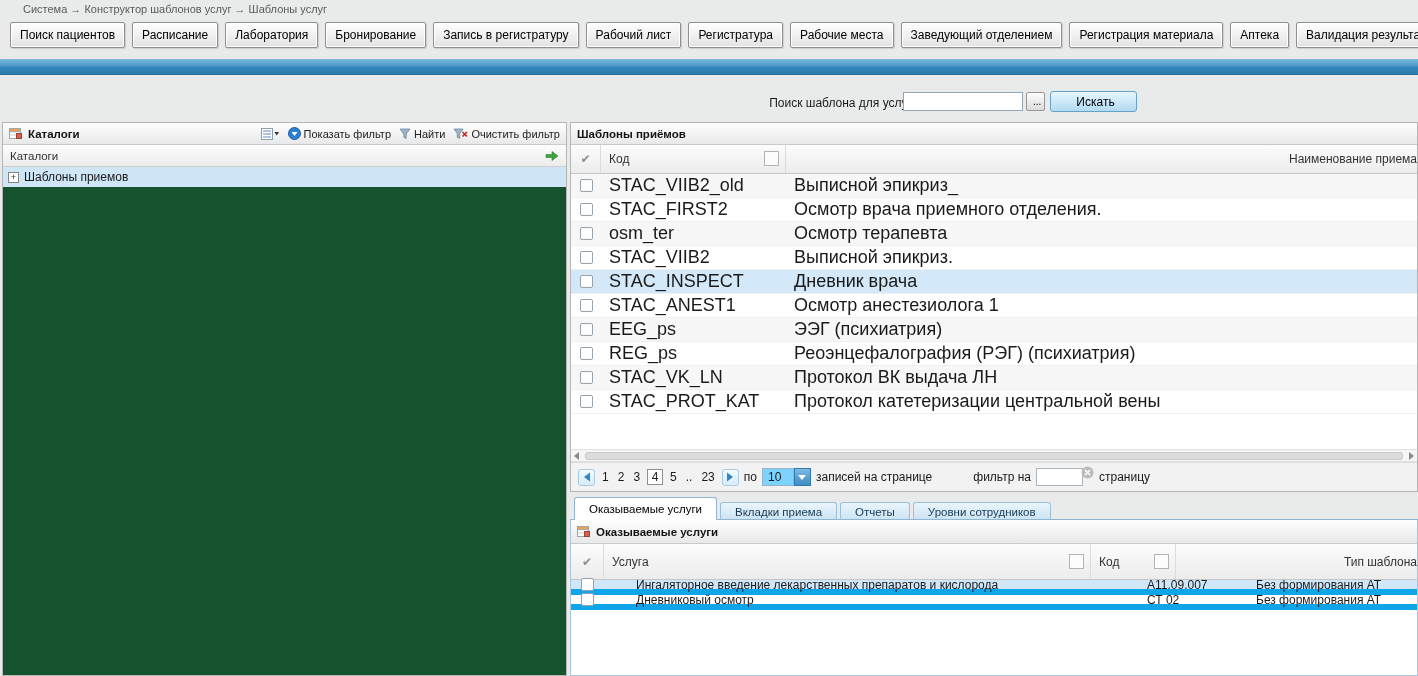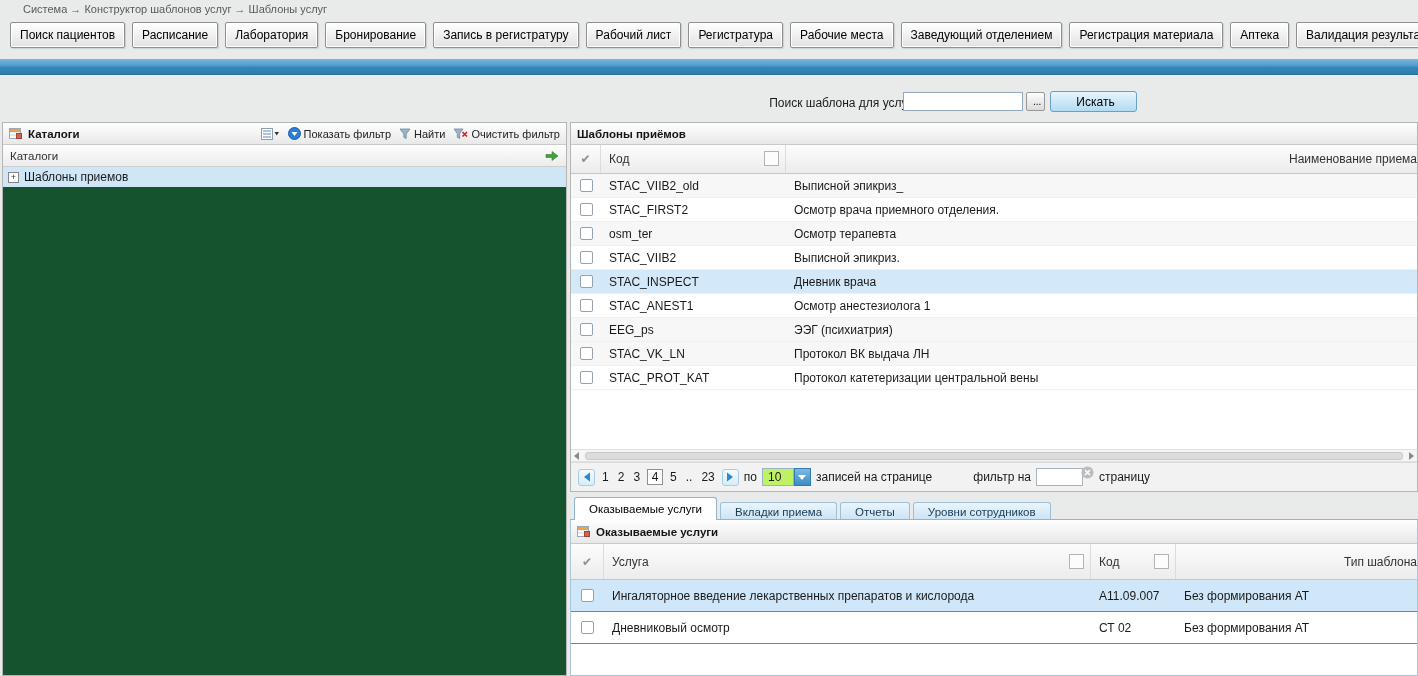--- a/index.html
+++ b/index.html
@@ -59,41 +59,41 @@
 
   
   .grid-panel { position:absolute; left:570px; top:122px; width:848px; height:370px; background:#fff; border:1px solid #b5b5b5; }
   .thead { display:flex; height:29px; background:linear-gradient(#fcfcfc,#ececec); border-bottom:1px solid #c6c6c6; font-size:12px; color:#333; }
   .th { display:flex; align-items:center; padding-left:8px; border-right:1px solid #dcdcdc; position:relative; }
   .th:last-child { border-right:none; }
   .th-check { width:30px; justify-content:center; padding-left:0; color:#8f8f8f; font-size:12px; }
   .th-code { width:185px; }
   .th-name { flex:1;justify-content:flex-end; }
   .mini-box { position:absolute; right:6px; top:50%; margin-top:-8px; width:15px; height:15px; border:1px solid #b3b3b3; background:#fcfcfc; }
-  .trow { display:flex; height:24px; align-items:center; border-bottom:1px solid #f0f0f0; font-size:12px; }
+  .trow { display:flex; height:24px; align-items:center; border-bottom:1px solid #f0f0f0; font-size:18px; }
   .trow.alt { background:#f7f7f7; }
   .trow.sel { background:#d3e8f8; }
   .c-check { width:30px; display:flex; justify-content:center; }
   .c-code { width:185px; padding-left:8px; }
   .c-name { flex:1; padding-left:8px; }
   .cbx { width:13px; height:13px; border:1px solid #96a2ac; background:#fff; border-radius:2px; }
 
   .hscroll { position:absolute; left:0; width:846px; top:326px; height:13px; background:#f5f5f5; border-top:1px solid #e0e0e0; border-bottom:1px solid #e0e0e0; }
   .hs-arrow { position:absolute; top:2px; width:0; height:0; border-top:4px solid transparent; border-bottom:4px solid transparent; }
   .hs-left { left:3px; border-right:5px solid #8a8a8a; }
   .hs-right { right:3px; border-left:5px solid #8a8a8a; }
   .hs-thumb { position:absolute; left:14px; right:14px; top:2px; height:8px; background:#dcdcdc; border:1px solid #c9c9c9; border-radius:3px; }
 
   
   .pager { position:absolute; left:0; width:846px; top:339px; height:29px; background:#f2f2f2; border-top:1px solid #dcdcdc; display:flex; align-items:center; padding-left:7px; font-size:12px; gap:5px; }
   .pg-btn { width:17px; height:17px; border:1px solid #a9cbe4; border-radius:3px; background:linear-gradient(#f3fafe,#d7ecf9); display:flex; align-items:center; justify-content:center; }
   .pg-num { padding:0 2px; color:#1a1a1a; }
   .pg-cur { width:16px; height:16px; border:1px solid #8f8f8f; background:#fff; text-align:center; line-height:15px; }
   .pp-label { }
-  .pp-box { width:32px; height:18px; border:1px solid #9bb3c6; background:#bef264; font-size:12px; padding-left:5px; line-height:17px; }
+  .pp-box { width:32px; height:18px; border:1px solid #9bb3c6; background:#7dd3fc; font-size:12px; padding-left:5px; line-height:17px; }
   .pp-caret { width:17px; height:18px; margin-left:-5px; background:linear-gradient(#7db9e2,#3e8cc4); border:1px solid #2e7ab2; display:flex; align-items:center; justify-content:center; }
   .pp-caret i { width:0; height:0; border-left:4px solid transparent; border-right:4px solid transparent; border-top:5px solid #fff; }
   .goto-label { margin-left:36px; }
   .goto-input { width:47px; height:18px; border:1px solid #aab4bc; background:#fff; font-family:inherit; font-size:12px; padding:0 3px; }
   .clear-ic { margin-left:-7px; margin-top:-10px; }
 
   
   .tabs { position:absolute; left:570px; top:496px; width:848px; height:24px; display:flex; align-items:flex-end; gap:3px; padding-left:4px; border-bottom:1px solid #8fb5d1; }
   .tab {
     height:17px; line-height:19px; padding:0 14px; font-size:11.5px; color:#173a55;
@@ -105,21 +105,21 @@
   
   .services-panel { position:absolute; left:570px; top:520px; width:848px; height:156px; background:#fff; border:1px solid #aac6da; border-top:none; }
   .services-panel .panel-header { height:24px; }
   .sthead { display:flex; height:36px; background:linear-gradient(#fcfcfc,#ececec); border-bottom:1px solid #c6c6c6; font-size:12px; color:#333; }
   .sth { display:flex; align-items:center; padding-left:8px; border-right:1px solid #dcdcdc; position:relative; }
   .sth:last-child { border-right:none;justify-content:flex-end; }
   .sth-check { width:33px; justify-content:center; padding-left:0; color:#8f8f8f; }
   .sth-service { width:487px; }
   .sth-code { width:85px; }
   .sth-type { flex:1; }
-  .srow { display:flex; height:32px; align-items:center; border-bottom:1px solid #0ea5e9; font-size:12px; }
+  .srow { display:flex; height:15px; align-items:center; border-bottom:6px solid #0ea5e9; font-size:12px;gap:24px; }
   .srow.sel { background:#cfe7f8; }
   .sc-check { width:33px; display:flex; justify-content:center; }
   .sc-service { width:487px; padding-left:8px; }
   .sc-code { width:85px; padding-left:8px; }
   .sc-type { flex:1; padding-left:8px; }
 
   svg { display:block; }
 </style>
 </head>
 <body>
@@ -274,20 +274,27 @@
       <div class="c-code">STAC_ANEST1</div>
       <div class="c-name">Осмотр анестезиолога 1</div>
     </div>
     <div class="trow alt">
       <div class="c-check">
           <div class="cbx"></div>
         </div>
       <div class="c-code">EEG_ps</div>
       <div class="c-name">ЭЭГ (психиатрия)</div>
     </div>
+    <div class="trow">
+      <div class="c-check">
+          <div class="cbx"></div>
+        </div>
+      <div class="c-code">REG_ps</div>
+      <div class="c-name">Реоэнцефалография (РЭГ) (психиатрия)</div>
+    </div>
     <div class="trow alt">
       <div class="c-check">
           <div class="cbx"></div>
         </div>
       <div class="c-code">STAC_VK_LN</div>
       <div class="c-name">Протокол ВК выдача ЛН</div>
     </div>
     <div class="trow">
       <div class="c-check">
           <div class="cbx"></div>

